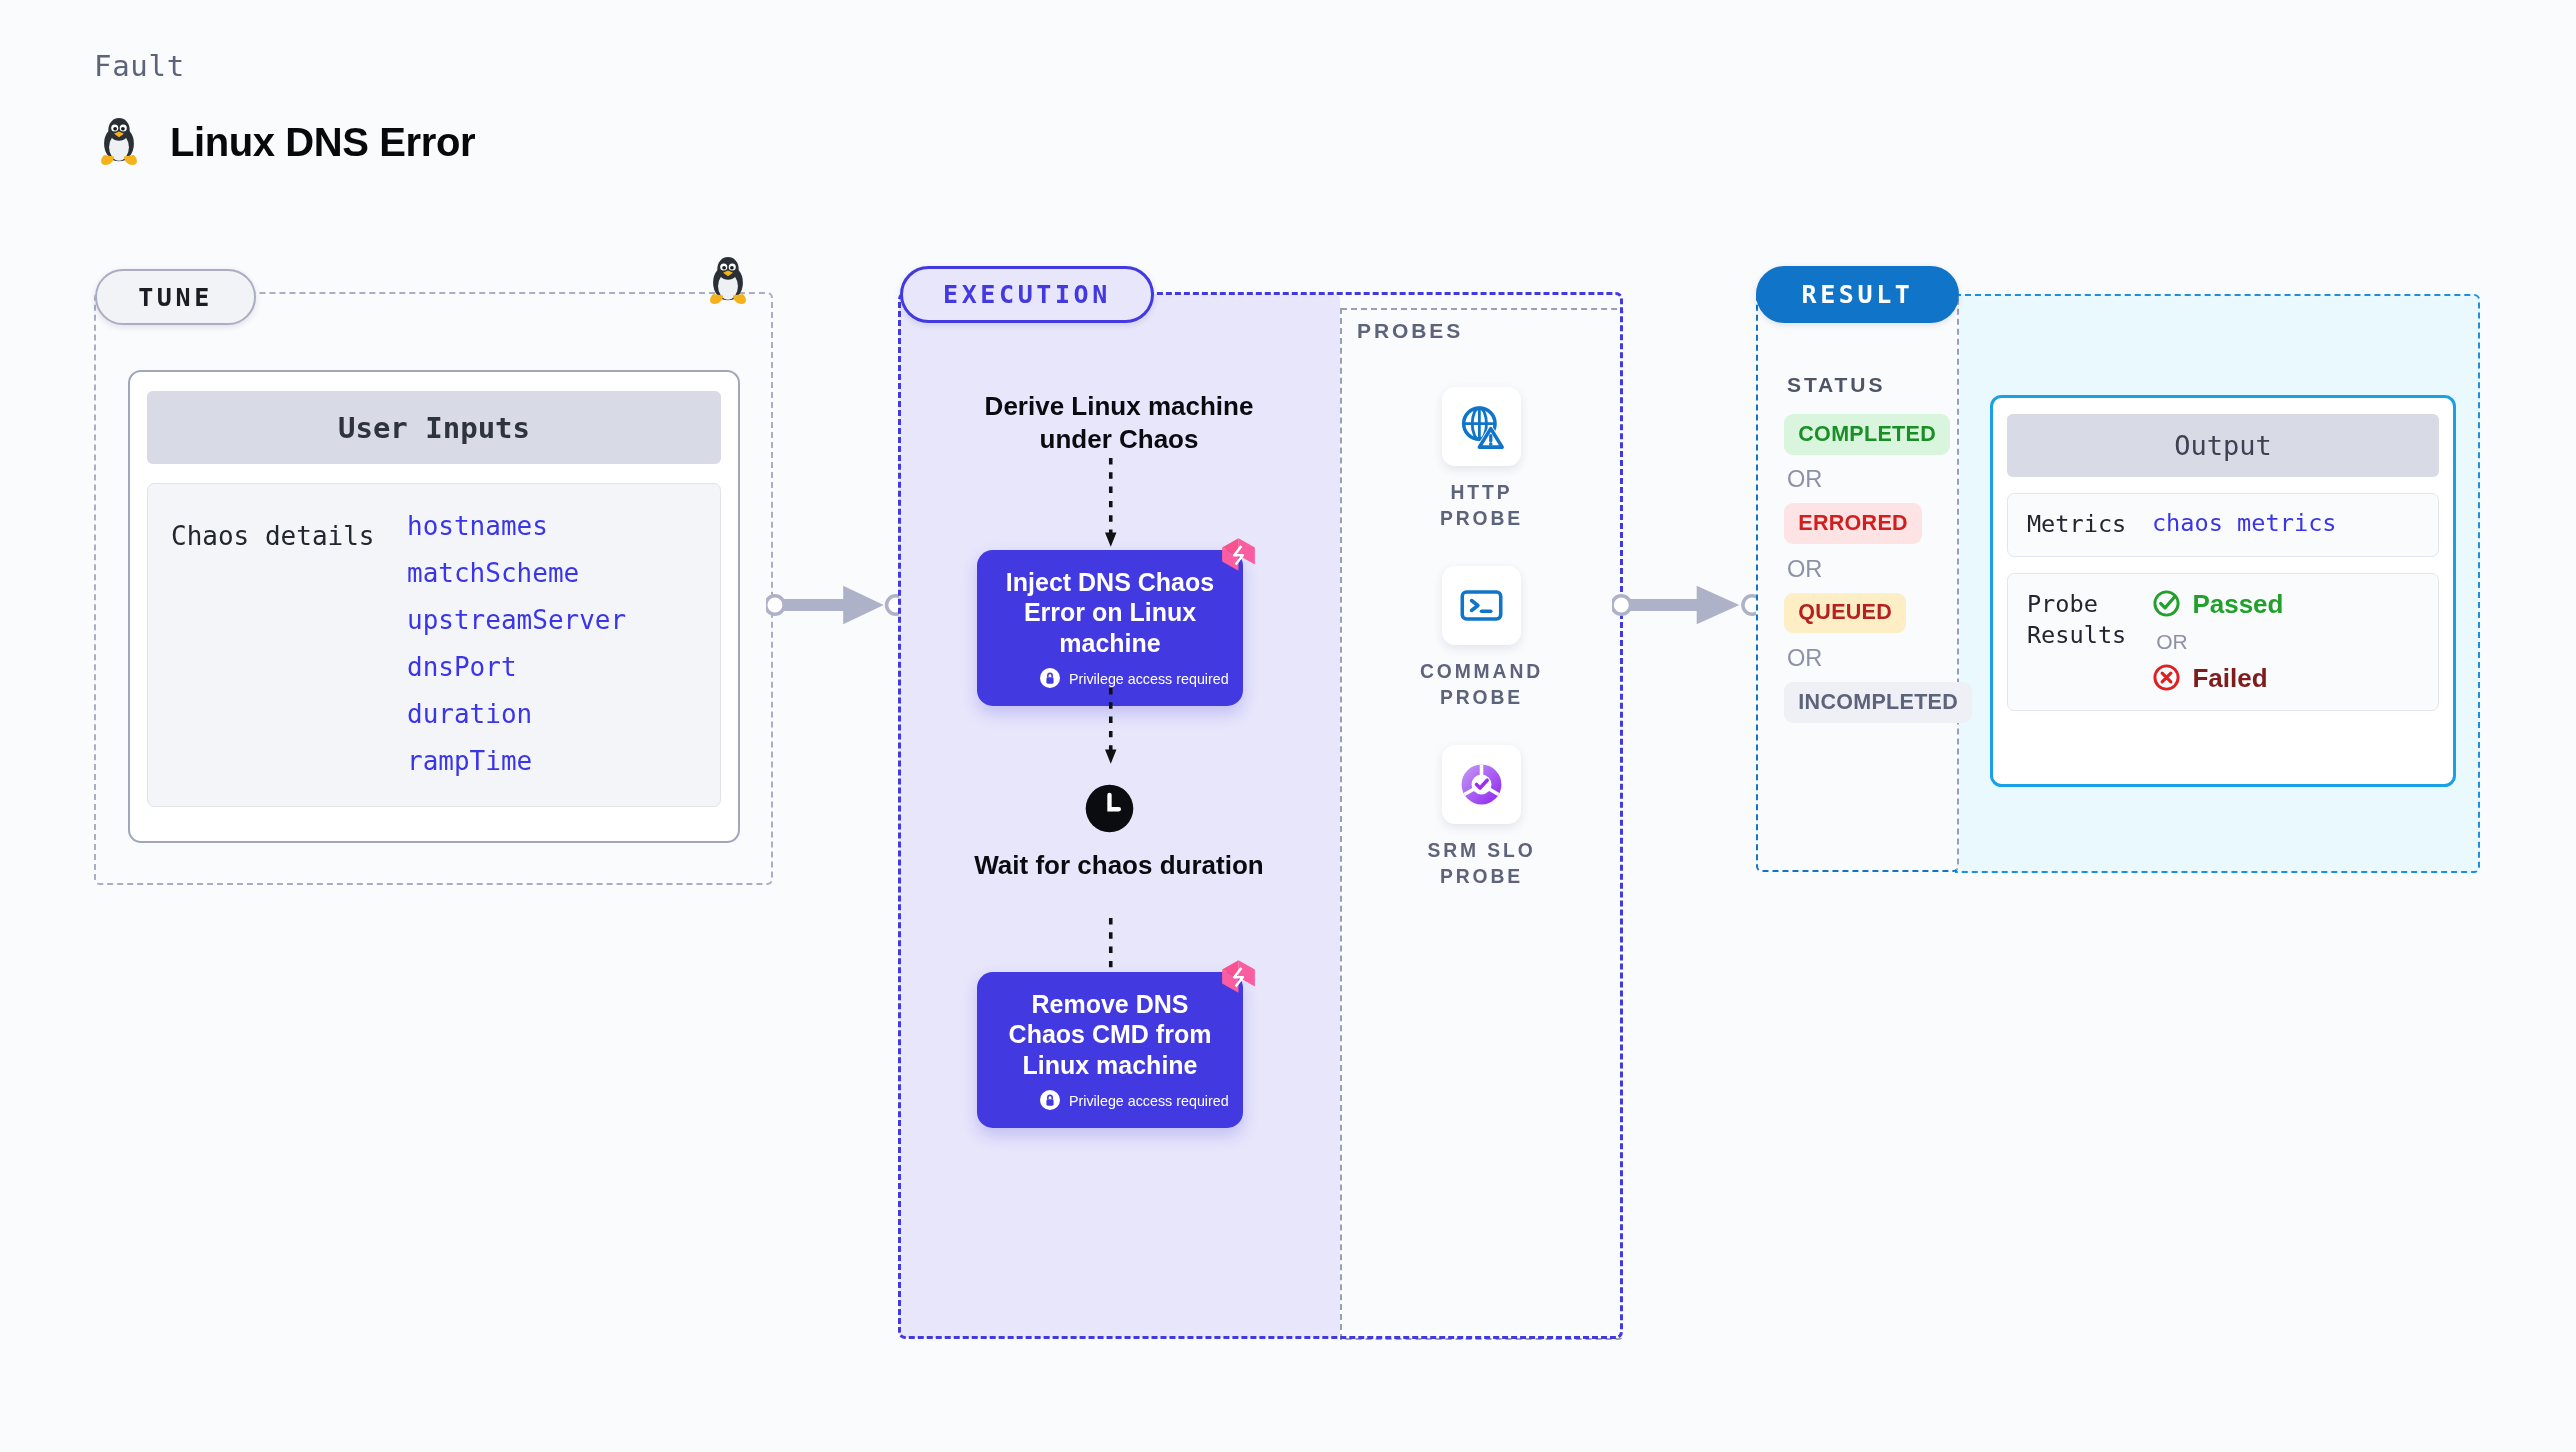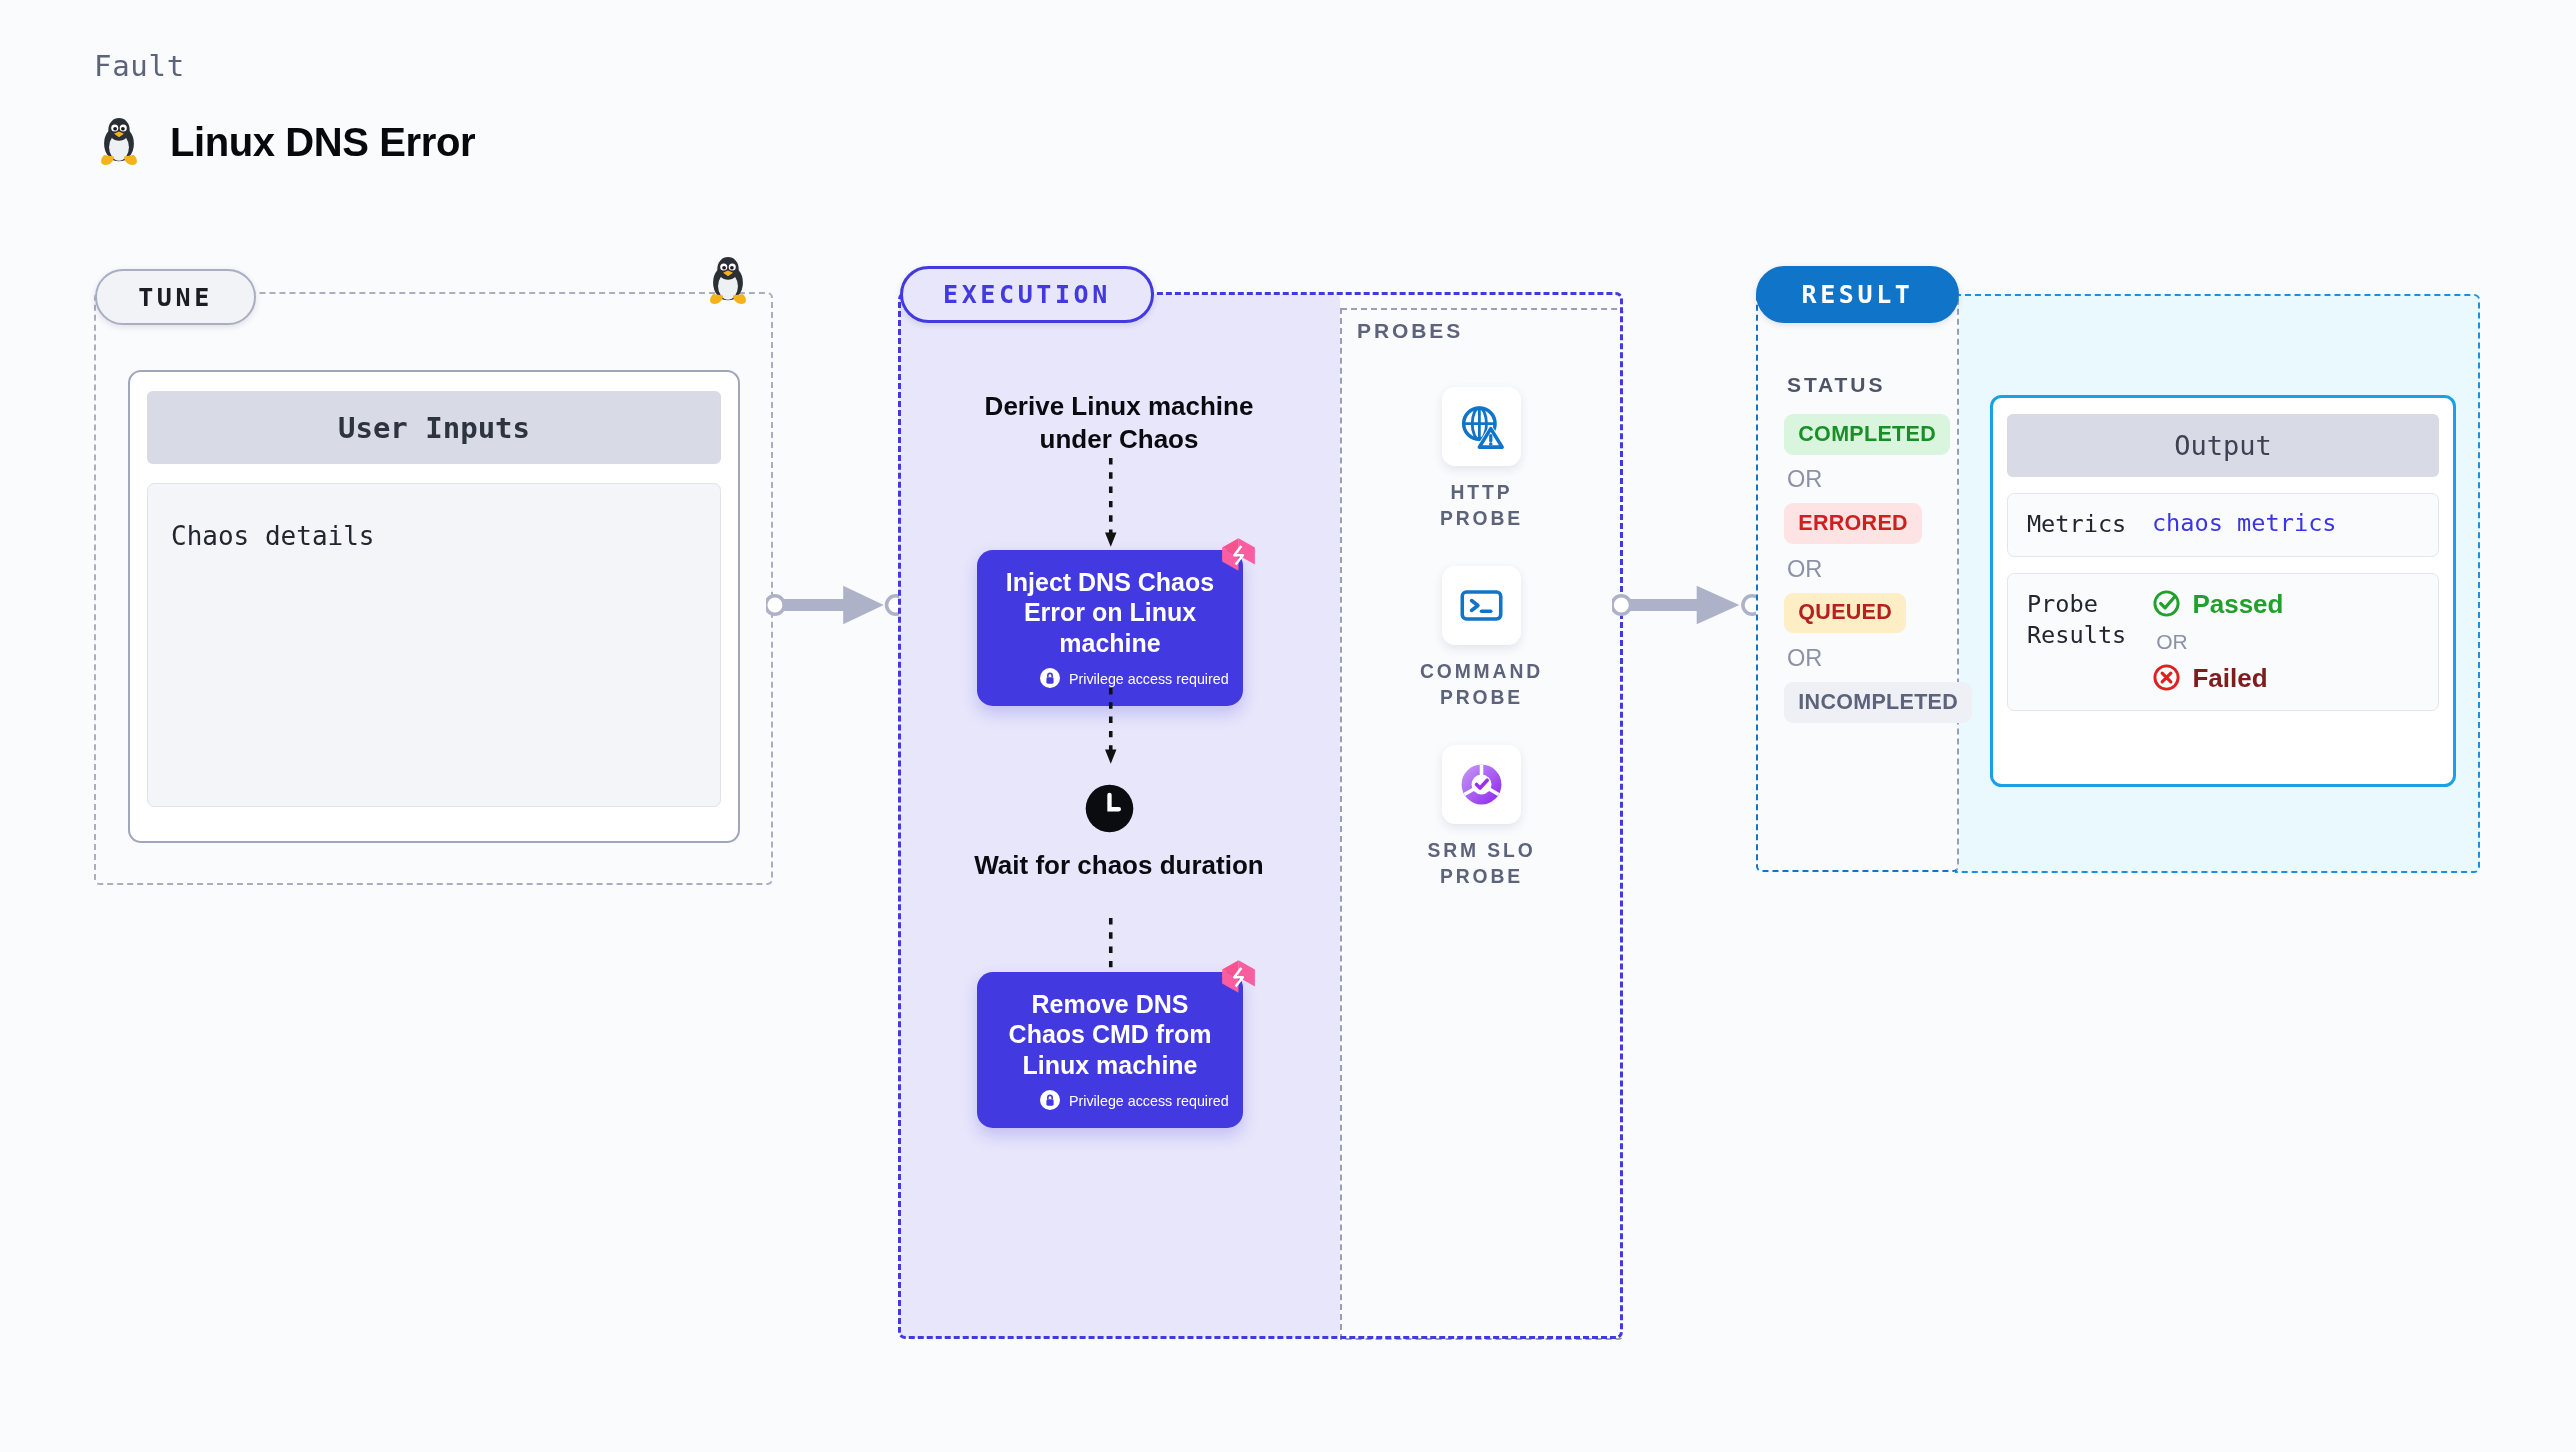--- a/index.html
+++ b/index.html
@@ -229,20 +229,28 @@
       <path d="M24 26 L31 31 L38 26 L31 23 Z" fill="#f5b31b"></path>
       <path d="M10 56 C4 62 4 70 12 70 C19 70 24 64 24 58 Z" fill="#f5b31b"></path>
       <path d="M52 56 C58 62 58 70 50 70 C43 70 38 64 38 58 Z" fill="#f5b31b"></path>
     </svg>
   </div>
 
   <div class="panel" id="tune-card">
     <div class="card-head">User Inputs</div>
     <div class="card-body">
       <div class="kv-key">Chaos details</div>
+      <div class="kv-vals">
+        <div class="kv-val">hostnames</div>
+        <div class="kv-val">matchScheme</div>
+        <div class="kv-val">upstreamServer</div>
+        <div class="kv-val">dnsPort</div>
+        <div class="kv-val">duration</div>
+        <div class="kv-val">rampTime</div>
+      </div>
     </div>
   </div>
 
   <svg class="conn" style="left:766px;top:573px;" width="143" height="64" viewBox="0 0 200 90">
     <line x1="16" y1="45" x2="120" y2="45" stroke="#aeb2c8" stroke-width="17"></line>
     <polygon points="108,18 165,45 108,72" fill="#aeb2c8"></polygon>
     <circle cx="12" cy="45" r="13" fill="#fff" stroke="#aeb2c8" stroke-width="5"></circle>
     <circle cx="182" cy="45" r="13" fill="#fff" stroke="#aeb2c8" stroke-width="5"></circle>
   </svg>
 

